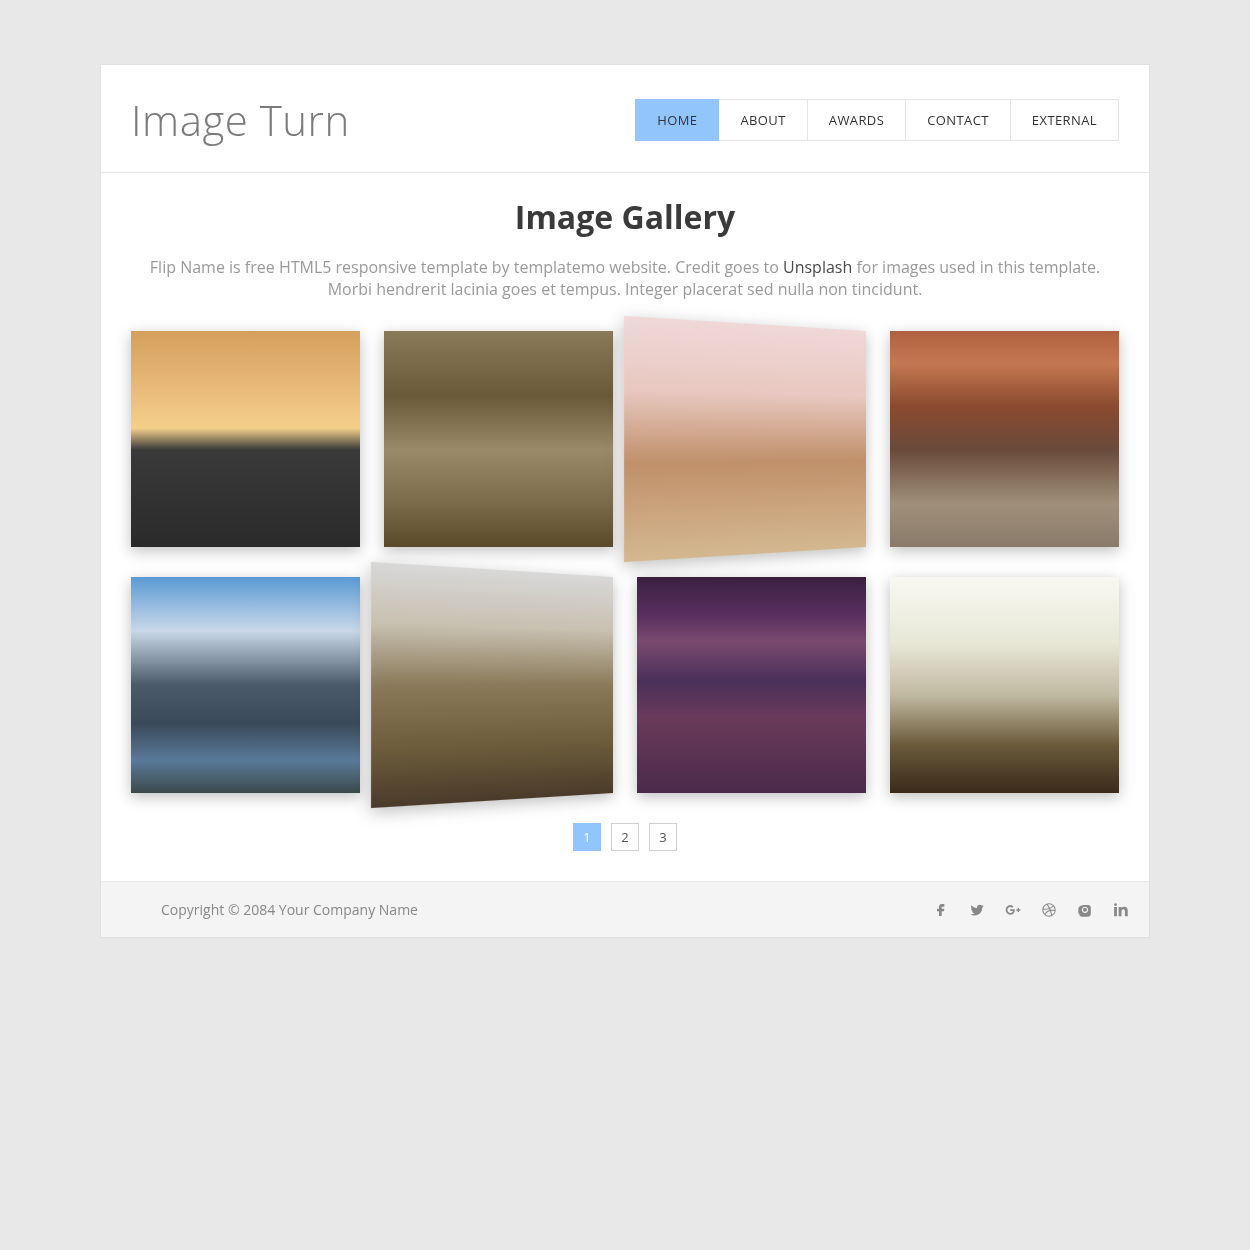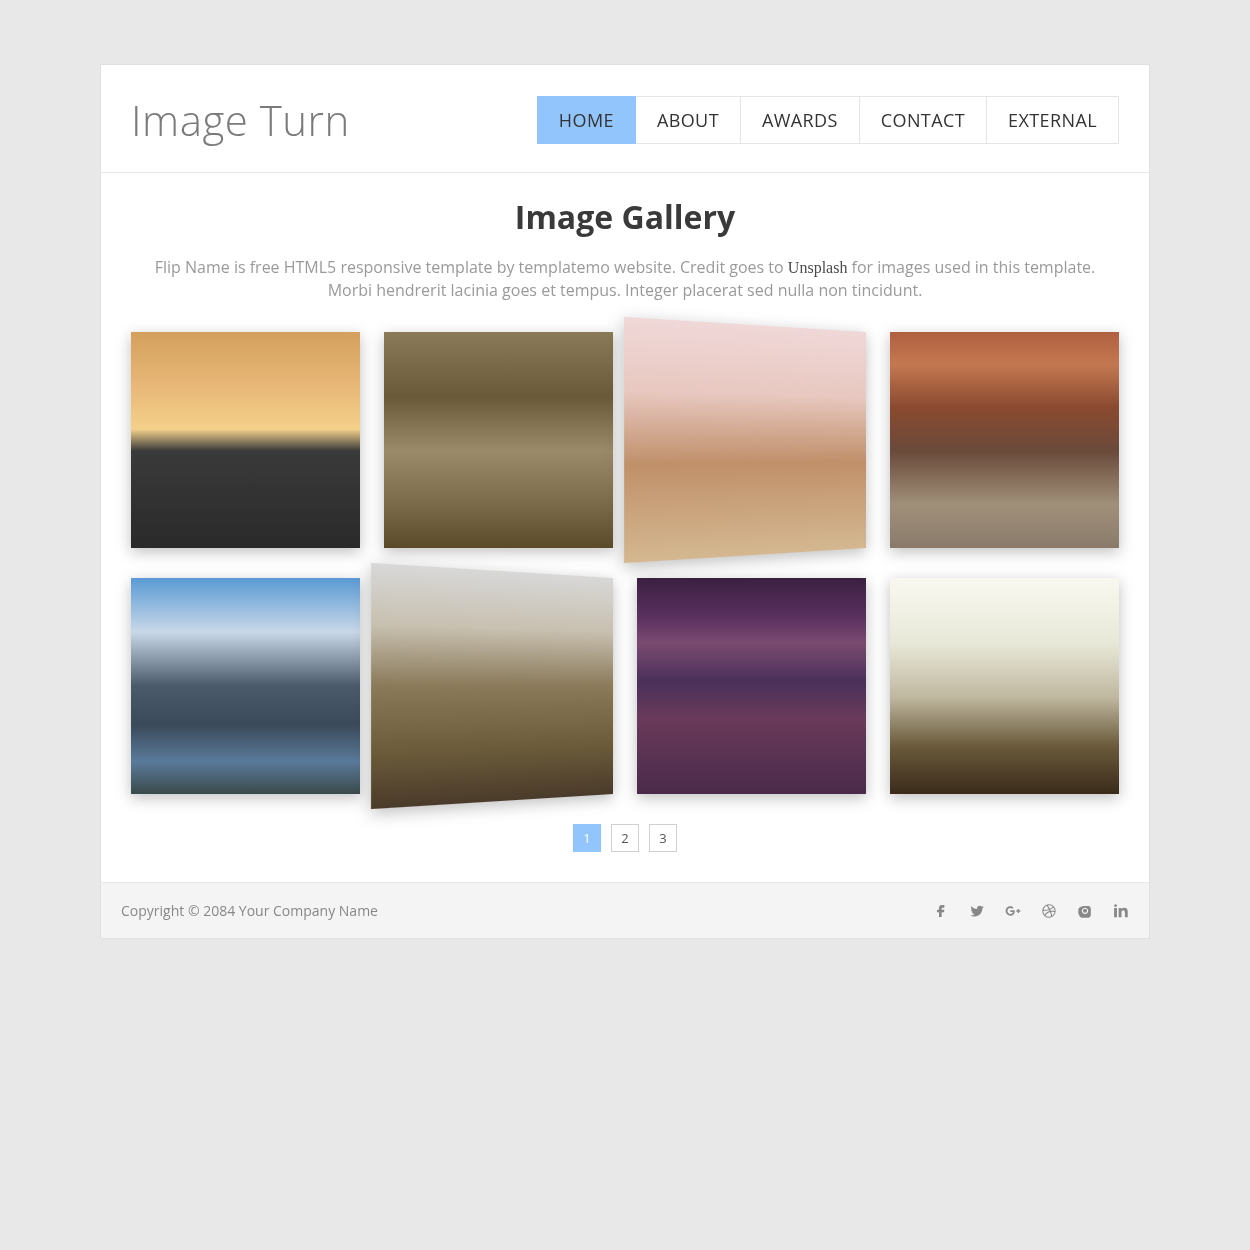--- a/index.html
+++ b/index.html
@@ -27,21 +27,21 @@
   font-size: 42px;
   font-weight: 300;
   color: #7a7a7a;
   letter-spacing: 0.5px;
 }
 .nav {
   display: flex;
   gap: 0;
 }
 .nav-item {
-  font-size: 18px;
+  font-size: 13px;
   padding: 11px 21px;
   border: 1px solid #e5e5e5;
   border-left: none;
   cursor: pointer;
   color: #333;
   letter-spacing: 0.4px;
   text-transform: uppercase;
 }
 .nav-item:first-child {
   border-left: 1px solid #e5e5e5;
@@ -65,21 +65,20 @@
   text-align: center;
   color: #9a9a9a;
   font-size: 16px;
   line-height: 1.4;
   max-width: 980px;
   margin: 0 auto 30px;
 }
 .page-desc a {
   color: #4a4a4a;
   text-decoration: none;
-  font-family: Liberation Serif, serif;
 }
 .gallery {
   display: grid;
   grid-template-columns: repeat(4, 1fr);
   gap: 30px 24px;
   margin-bottom: 30px;
 }
 .gallery-item {
   height: 216px;
   cursor: pointer;
@@ -127,20 +126,21 @@
   background: #f4f4f4;
   padding: 18px 20px;
   display: flex;
   justify-content: space-between;
   align-items: center;
   border-top: 1px solid #e8e8e8;
 }
 .copyright {
   color: #888;
   font-size: 14px;
+  margin-left: 40px;
 }
 .social {
   display: flex;
   gap: 20px;
 }
 .social-icon {
   width: 16px;
   height: 16px;
   color: #888;
   cursor: pointer;

